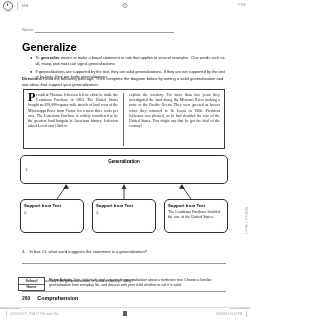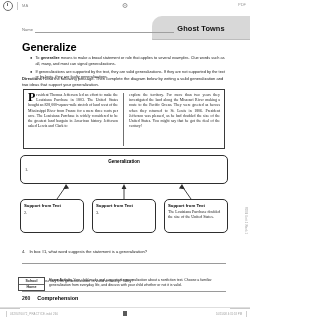--- a/index.html
+++ b/index.html
@@ -449,23 +449,20 @@
   <span class="viewer-icon"></span>
   <span class="viewer-divider"></span>
   <span class="viewer-label">MA</span>
 </div>
 <div class="viewer-center-mark"></div>
 <div class="viewer-right-label">PDF</div>
 <div class="crop-tick"></div>
 
 <div class="page">
 
-  <div class="title-tab">
-    <span class="title-tab-text">Ghost Towns</span>
-  </div>
 
   <div class="name-row">
     <span class="name-label">Name</span>
     <span class="name-rule"></span>
   </div>
 
   <div class="skill-heading">Generalize</div>
 
   <div class="bullets">
     <div class="bullet">

